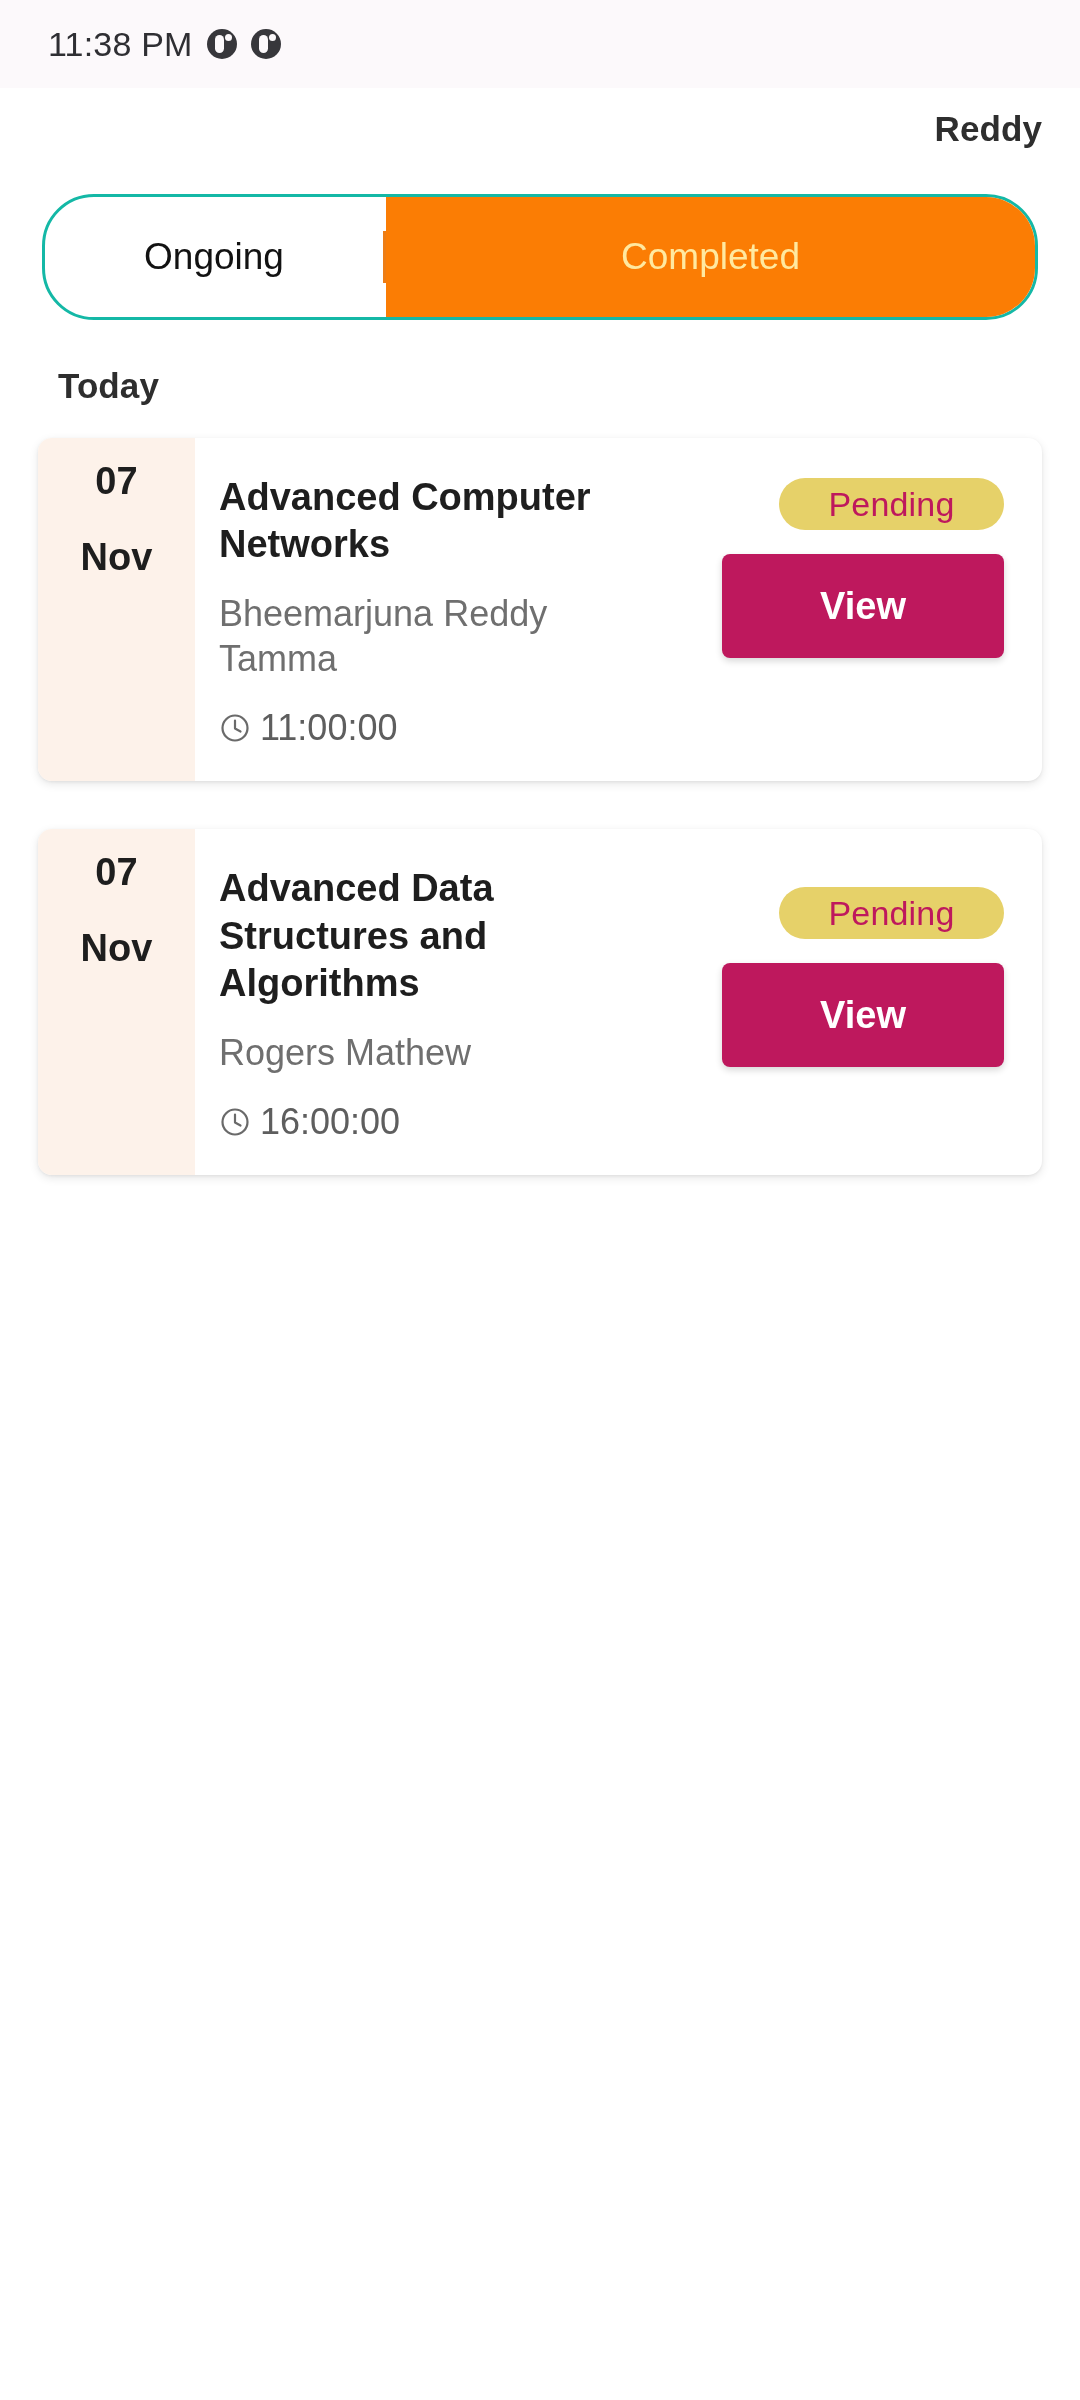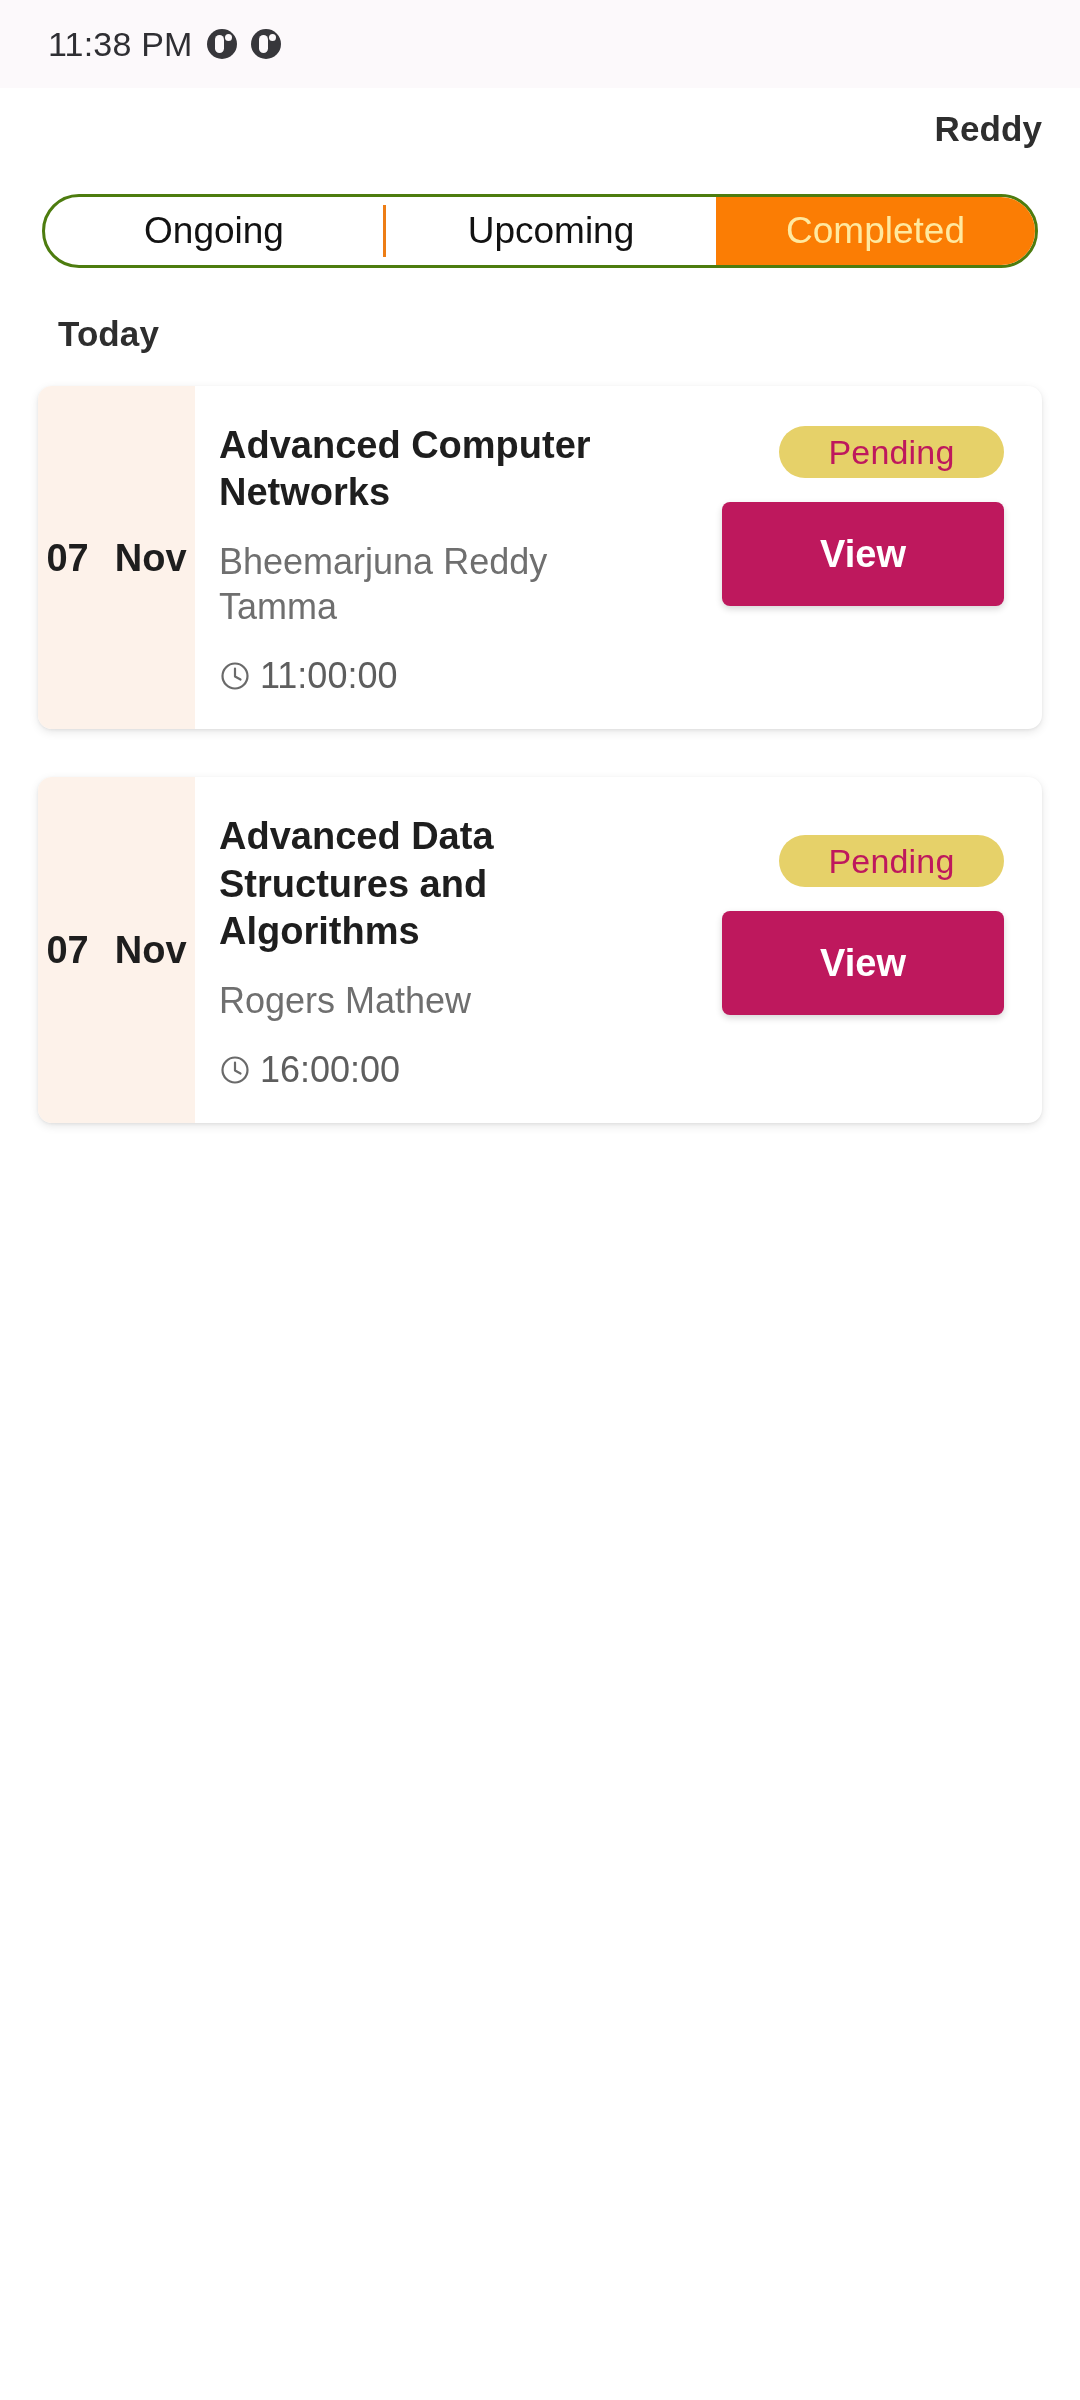--- a/index.html
+++ b/index.html
@@ -78,22 +78,22 @@
   .logout{
     font-size:35px; font-weight:700; color:#2E2E2E;
     letter-spacing:.1px; background:none; border:none;
     font-family:"Liberation Sans", sans-serif; cursor:pointer;
   }
 
   
   .tabwrap{ padding:24px 42px 0 42px; background:#FFFFFF; }
   .tabs{
     position:relative;
-    height:74px;
-    border:3px solid #4d7c0f;
+    height:126px;
+    border:3px solid #14b8a6;
     border-radius:52px;
     display:flex;
     overflow:hidden;
     background:#FFFFFF;
   }
   .tab{
     flex:0 0 auto;
     display:flex; align-items:center; justify-content:center;
     font-size:37px; color:#121212; font-weight:400;
     background:transparent; border:none; cursor:pointer;
@@ -127,23 +127,23 @@
     border-radius:14px;
     box-shadow:0 3px 10px rgba(0,0,0,.10), 0 1px 3px rgba(0,0,0,.06);
     display:flex;
     overflow:hidden;
     margin-bottom:48px;
   }
   .card-date{
     flex:none;
     width:157px;
     background:#FDF2EA;
-    display:flex; flex-direction:row;
-    align-items:center; justify-content:center;
-    gap:26px;
+    display:flex; flex-direction:column;
+    align-items:center; 
+    gap:38px;
     padding:24px 0;
   }
   .card-date .d-day,
   .card-date .d-mon{
     font-size:38px; font-weight:700; color:#1E1E1E;
     line-height:1;
   }
 
   .card-body{
     flex:1;
@@ -216,21 +216,20 @@
 </div>
 
 <div class="header">
   <button class="logout">Reddy</button>
 </div>
 
 <div class="tabwrap">
   <div class="tabs">
     <button class="tab t-ongoing">Ongoing</button>
     <span class="tab-divider"></span>
-    <button class="tab t-upcoming">Upcoming</button>
     <button class="tab t-completed">Completed</button>
   </div>
 </div>
 
 <div class="today">Today</div>
 
 <div class="cards">
 
   <div class="card">
     <div class="card-date">

